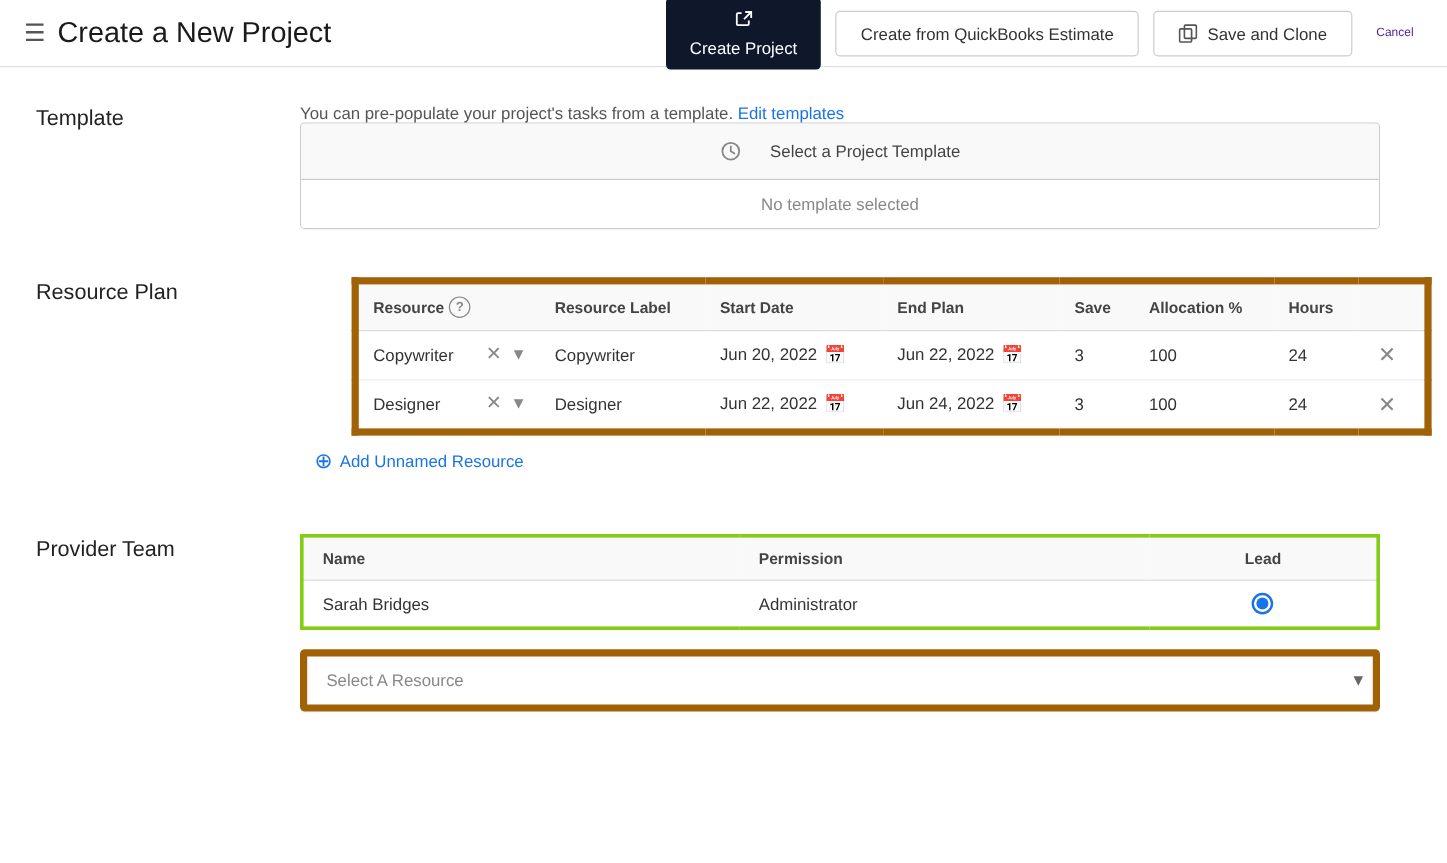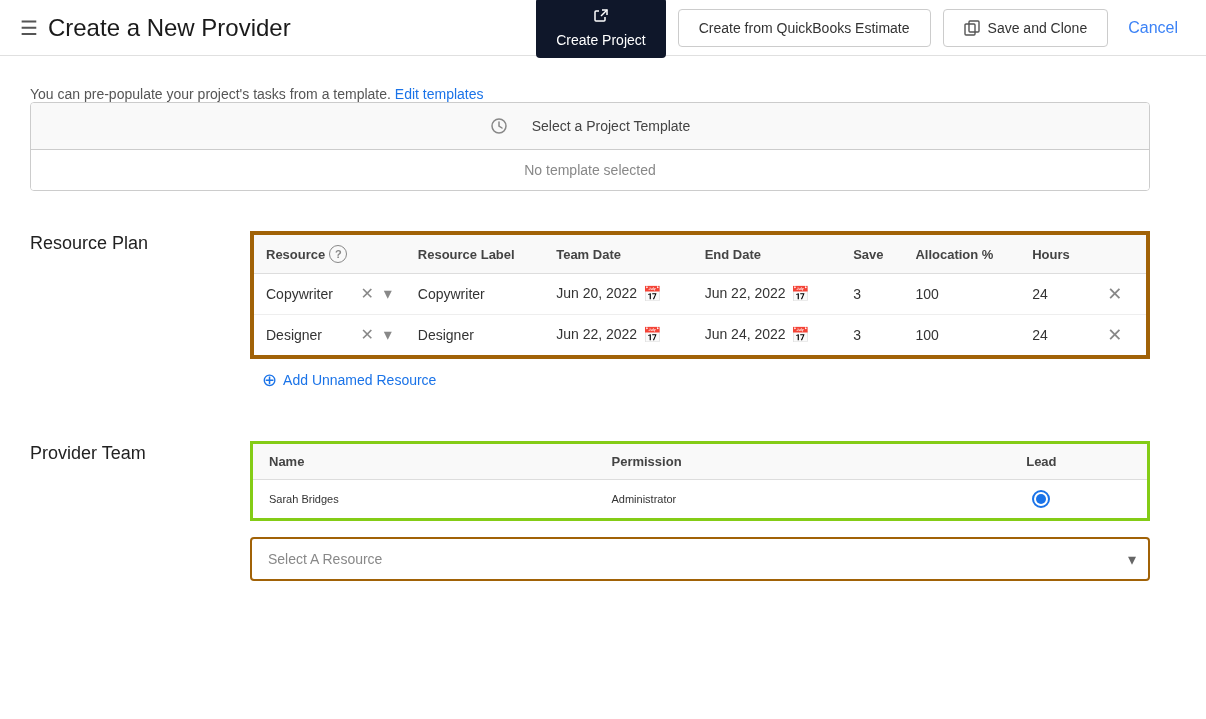--- a/index.html
+++ b/index.html
@@ -52,22 +52,22 @@
       font-size: 14px;
       cursor: pointer;
       display: flex;
       align-items: center;
       gap: 8px;
       font-weight: 400;
     }
     .btn-cancel {
       background: transparent;
       border: none;
-      color: #3b82f6;
-      font-size: 16px;
+      color: #4c1d95;
+      font-size: 10px;
       cursor: pointer;
       padding: 10px 8px;
     }
 
     
     .content {
       padding: 30px 30px 30px 30px;
       max-width: 1180px;
     }
 
@@ -121,22 +121,23 @@
       color: #888;
       font-size: 14px;
       background: #fff;
       text-align: center;
     }
 
     
     .resource-table {
       width: 100%;
       border-collapse: collapse;
-      border: 4px solid #a16207;
-      border-radius: 4px;
+      border: 6px solid #a16207;
+      border-radius: 4px;
+      margin-left: 43px;
     }
     .resource-table th {
       background: #f9f9f9;
       text-align: left;
       padding: 10px 12px;
       font-weight: 600;
       font-size: 13px;
       color: #444;
       border-bottom: 1px solid #ddd;
     }
@@ -237,21 +238,21 @@
       font-size: 13px;
       color: #444;
       border-bottom: 1px solid #ddd;
     }
     .provider-table th.lead-col {
       text-align: center;
     }
     .provider-table td {
       padding: 10px 16px;
       border-bottom: none;
-      font-size: 11px;
+      font-size: 14px;
       margin-left: 11px;
     }
     .provider-table td.lead-col {
       text-align: center;
     }
     .radio-dot {
       width: 18px;
       height: 18px;
       border-radius: 50%;
       border: 2px solid #1a73e8;
@@ -268,21 +269,21 @@
       background: #1a73e8;
     }
     .select-resource-wrapper {
       position: relative;
     }
     .select-resource-wrapper select {
       width: 100%;
       padding: 12px 40px 12px 16px;
       font-size: 14px;
       color: #888;
-      border: 2px solid #a16207;
+      border: 6px solid #a16207;
       border-radius: 4px;
       appearance: none;
       background: #fff;
       cursor: pointer;
     }
     .select-resource-arrow {
       position: absolute;
       right: 14px;
       top: 50%;
       transform: translateY(-50%);
@@ -290,21 +291,21 @@
       pointer-events: none;
       font-size: 16px;
     }
   </style>
 </head>
 <body>
 
 <div class="header">
   <div class="header-title-group">
     <span class="grid-icon">☰</span>
-    <h1 class="page-title">Create a New Provider</h1>
+    <h1 class="page-title">Create a New Project</h1>
   </div>
   <button class="btn-primary">
     <svg width="16" height="16" viewBox="0 0 16 16" fill="none">
       <path d="M6 3H3a1 1 0 00-1 1v8a1 1 0 001 1h8a1 1 0 001-1V9" stroke="#fff" stroke-width="1.5" fill="none"></path>
       <path d="M9 2h5v5" stroke="#fff" stroke-width="1.5" fill="none"></path>
       <path d="M14 2L8 8" stroke="#fff" stroke-width="1.5"></path>
     </svg>
     <span>Create Project</span>
   </button>
   <button class="btn-secondary">
@@ -316,20 +317,21 @@
       <rect x="5" y="1" width="10" height="11" rx="1" stroke="#555" stroke-width="1.4" fill="none"></rect>
     </svg>
     <span>Save and Clone</span>
   </button>
   <button class="btn-cancel">Cancel</button>
 </div>
 
 <div class="content">
 
   <div class="section">
+    <div class="section-label">Template</div>
     <div class="section-body">
       <p class="template-hint">
         <span>You can pre-populate your project's tasks from a template.</span>
         <a href="#">Edit templates</a>
       </p>
       <div class="template-select-box">
         <button class="template-select-btn">
           <svg width="18" height="18" viewBox="0 0 18 18" fill="none">
             <circle cx="9" cy="9" r="7" stroke="#888" stroke-width="1.5" fill="none"></circle>
             <path d="M9 5v4l3 2" stroke="#888" stroke-width="1.5" stroke-linecap="round"></path>
@@ -347,22 +349,22 @@
       <table class="resource-table">
         <thead>
           <tr>
             <th>
               <span class="th-help">
                 <span>Resource</span>
                 <span class="help-icon">?</span>
               </span>
             </th>
             <th>Resource Label</th>
-            <th>Team Date</th>
-            <th>End Date</th>
+            <th>Start Date</th>
+            <th>End Plan</th>
             <th>Save</th>
             <th>Allocation %</th>
             <th>Hours</th>
             <th></th>
           </tr>
         </thead>
         <tbody id="resource-rows">
         <tr>
     <td>
       <div class="resource-name-cell">

